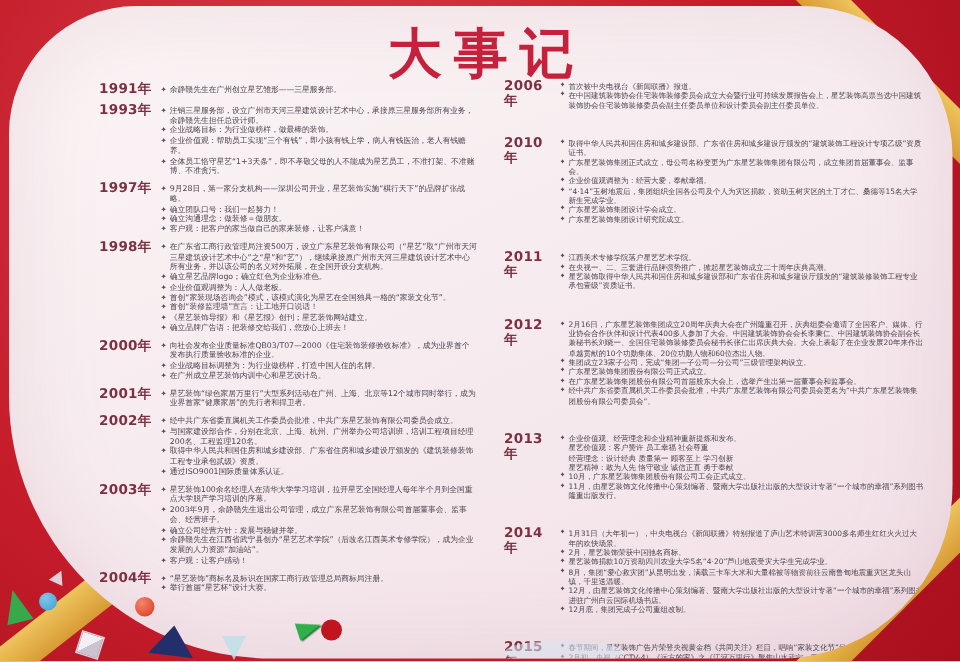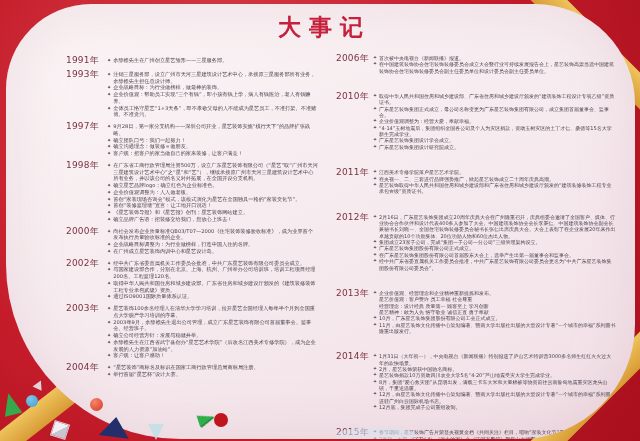--- a/index.html
+++ b/index.html
@@ -12,29 +12,29 @@
   .gs-tr { width:220px; height:26px; right:-58px; top:26px; transform:rotate(45deg); }
   .gs-br { width:220px; height:26px; right:-58px; bottom:26px; transform:rotate(-45deg); }
   .gs-bl { width:230px; height:24px; left:-70px; bottom:18px; transform:rotate(-38deg); }
 
   .card { position:absolute; left:6px; right:5px; top:4px; bottom:2px; z-index:2;
     background: linear-gradient(155deg,#fbf5f6 0%, #f7edf0 40%, #f3e3e9 85%, #f0dde4 100%);
     border-radius: 85px 100px 115px 175px; overflow:hidden;
     box-shadow: inset 0 0 60px rgba(185,120,145,.18); }
 
   .title { position:absolute; top:8px; left:0; right:0; text-align:center;
-    font-size:23px; font-weight:bold; color:#c5203c; letter-spacing:8px; text-indent:8px; }
+    font-size:36px; font-weight:bold; color:#c5203c; letter-spacing:8px; text-indent:8px; }
 
   .col { position:absolute; }
   .col-left  { left:60px;  top:52px; width:252px; }
   .col-right { left:330px; top:50px; width:280px; }
 
   .entry { display:flex; align-items:flex-start; margin-bottom:4px; }
   .col-right .entry { margin-bottom:18px; }
-  .year { flex:none; width:37px; margin-right:4px; font-weight:normal;
+  .year { flex:none; width:37px; margin-right:4px; font-weight:bold;
     font-size:9px; line-height:1.1; color:#7c3142; text-align:left; letter-spacing:0.2px; }
   .col-right .year { width:34px; margin-right:3px; }
   .events { flex:1; padding-top:1px; }
   .event { display:flex; align-items:flex-start; }
   .bullet { flex:none; font-size:5px; line-height:1.35; margin-right:2px; color:#5d4753; }
   .etext { font-size:5.2px; line-height:1.3; color:#4b4550; white-space:pre-line; }
   .col-right .etext { font-size:5px; line-height:1.26; }
   .col-right .bullet { font-size:4.8px; }
 
   
@@ -174,20 +174,29 @@
               <span class="bullet">✦</span>
               <span class="etext">企业战略目标调整为：为行业做榜样，打造中国人住的名牌。</span>
             </div>
             <div class="event">
               <span class="bullet">✦</span>
               <span class="etext">在广州成立星艺装饰内训中心和星艺设计岛。</span>
             </div>
           </div>
         </div>
         <div class="entry">
+          <div class="year">2001年</div>
+          <div class="events">
+            <div class="event">
+              <span class="bullet">✦</span>
+              <span class="etext">星艺装饰“绿色家居万里行”大型系列活动在广州、上海、北京等12个城市同时举行，成为业界首家“健康家居”的先行者和捍卫者。</span>
+            </div>
+          </div>
+        </div>
+        <div class="entry">
           <div class="year">2002年</div>
           <div class="events">
             <div class="event">
               <span class="bullet">✦</span>
               <span class="etext">经中共广东省委直属机关工作委员会批准，中共广东星艺装饰有限公司委员会成立。</span>
             </div>
             <div class="event">
               <span class="bullet">✦</span>
               <span class="etext">与国家建设部合作，分别在北京、上海、杭州、广州举办公司培训班，培训工程项目经理200名、工程监理120名。</span>
             </div>

